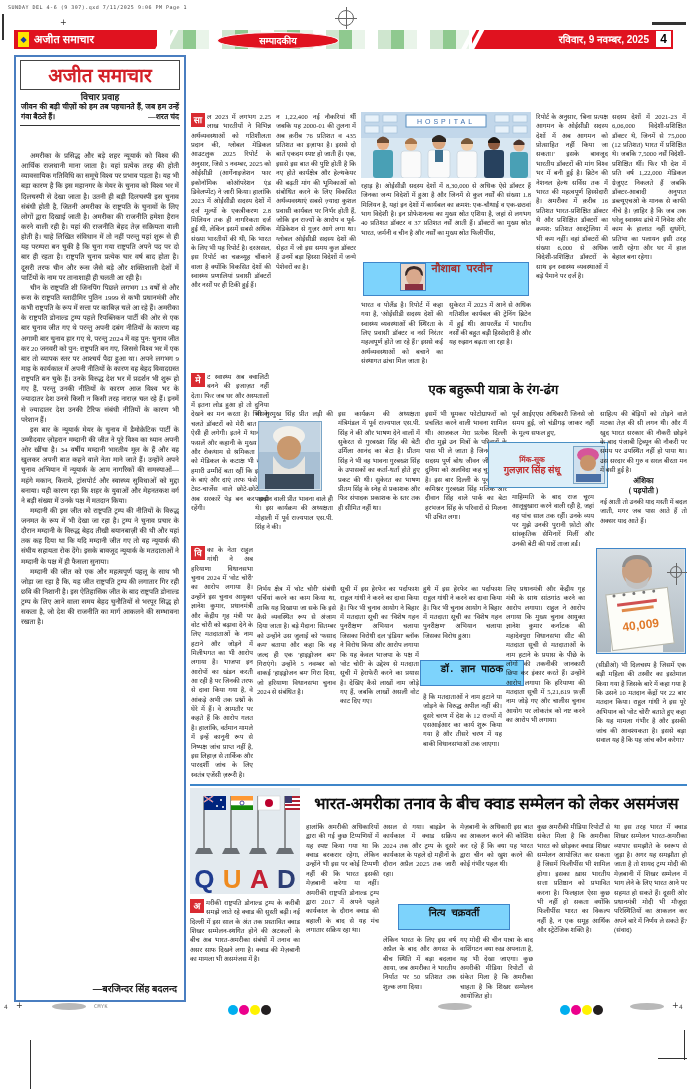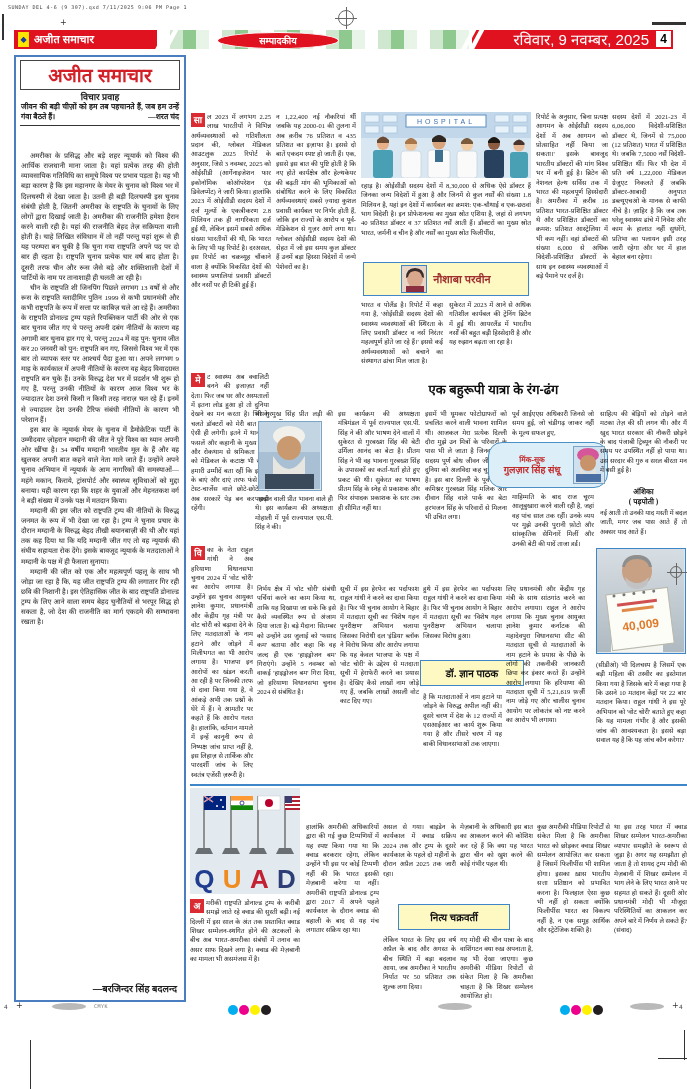--- a/index.html
+++ b/index.html
@@ -21,21 +21,21 @@
   .logo-box{position:absolute;left:4px;top:2px;width:11px;height:15px;background:#ffe400;
             display:flex;align-items:center;justify-content:center;color:#1a3fa0;font-size:8px;}
   .brand-name{position:absolute;left:20px;top:1px;color:#fff;font-family:"Liberation Sans",sans-serif;
               font-weight:bold;font-size:11px;line-height:17px;}
   .checker{position:absolute;left:143px;top:0;width:315px;height:19px;
            background:repeating-linear-gradient(90deg,#ffffff 0 13px,#cfe6cf 13px 26px,#8fc98f 26px 39px,#e9f4e9 39px 52px);}
   .stripe{position:absolute;top:-2px;width:5px;height:24px;background:#fff;transform:skewX(-28deg);}
   .sec-oval{position:absolute;left:203px;top:2px;width:120px;height:15px;background:#e0121f;
             border:1px solid #fff;border-radius:50%;display:flex;align-items:center;justify-content:center;
             color:#fff;font-weight:bold;font-size:9.5px;font-family:"Liberation Sans",sans-serif;}
-  .mast-date{position:absolute;right:24px;top:2px;color:#fff;font-weight:normal;font-size:15px;
+  .mast-date{position:absolute;right:24px;top:2px;color:#fff;font-weight:bold;font-size:10px;
              font-family:"Liberation Sans",sans-serif;line-height:15px;}
   .pagenum{position:absolute;right:2px;top:1px;width:15px;height:16px;background:#fff;color:#000;
            font-family:"Liberation Sans",sans-serif;font-weight:bold;font-size:12px;
            display:flex;align-items:center;justify-content:center;}
   
   .leftcol{left:14px;top:55px;width:172px;height:947px;border:2px solid #4a7ec0;background:#fff;box-sizing:border-box;}
   .brandbox{position:absolute;left:4px;top:3px;right:4px;height:28px;border:1px solid #444;
             display:flex;align-items:center;justify-content:center;}
   .brandbox span{color:#d32028;font-family:"Liberation Sans",sans-serif;font-weight:bold;font-size:19px;}
   .thought-title{position:absolute;left:0;right:0;top:33px;text-align:center;font-weight:bold;font-size:9px;}
@@ -47,28 +47,28 @@
   .ed-body{position:absolute;left:5px;right:5px;top:94px;bottom:22px;overflow:hidden;
            font-size:7px;line-height:1.45;text-align:justify;}
   .ed-body p{margin:0;text-indent:9px;}
   .ed-sign{position:absolute;right:7px;bottom:5px;font-weight:bold;font-size:9.5px;font-family:"Liberation Sans",sans-serif;}
   
   .col{font-size:6.6px;line-height:1.42;text-align:justify;overflow:hidden;color:#181818;}
   .dc{float:left;width:14px;height:14px;background:#d92b31;color:#fff;text-align:center;
       font:bold 9px/14px "Liberation Sans",sans-serif;margin:1px 2px 0 0;}
   .hl{font-family:"Liberation Sans",sans-serif;font-weight:800;color:#0d0d0d;white-space:nowrap;
       overflow:hidden;text-align:center;}
-  .author-box{border:1.5px solid #3f86c9;background:#fef9c3;display:flex;align-items:center;justify-content:center;
-              font-family:Liberation Sans, sans-serif;font-weight:bold;box-sizing:border-box;}
+  .author-box{border:1.5px solid #3f86c9;background:#7dd3fc;display:flex;justify-content:center;
+              font-family:Liberation Mono, monospace;font-weight:bold;box-sizing:border-box;}
   .photo-frame{border:1.5px solid #3f86c9;box-sizing:border-box;background:#dde6ec;overflow:hidden;}
   .byline-box{border:1px solid #4a90c4;background:#dceef8;box-sizing:border-box;display:flex;align-items:center;padding:2px;}
   .quad-letters{display:flex;justify-content:space-around;font-family:"Liberation Sans",sans-serif;
                 font-weight:800;font-size:26px;line-height:1;}
   .rule-blue{background:#3f86c9;}
-  .sign-center{text-align:center;font-weight:bold;font-size:7.5px;margin-top:12px;}
+  .sign-center{text-align:center;font-weight:bold;font-size:7.5px;margin-top:1px;}
 </style>
 </head>
 <body>
 
 <div class="page">
 
   <div class="abs slug" style="left:8px;top:4px;">SUNDAY DEL 4-6 (9 307).qxd   7/11/2025   9:06 PM   Page 1</div>
   <div class="abs reg" style="left:338px;top:10px;"></div>
   <div class="abs cropline" style="left:2px;top:14px;width:2px;height:26px;"></div>
   <div class="abs cropline" style="left:652px;top:22px;width:34px;height:3px;"></div>
@@ -100,21 +100,21 @@
     <div class="quote">
       <span>जीवन की बड़ी चीज़ों को हम तब पहचानते हैं, जब हम उन्हें गंवा बैठते हैं।</span>
       <span class="quote-author">—शरत चंद</span>
     </div>
     <div class="ed-rule"></div>
     <div class="ed-body">
       <p>अमरीका के प्रसिद्ध और बड़े शहर न्यूयार्क को विश्व की आर्थिक राजधानी माना जाता है। वहां प्रत्येक तरह की होती व्यावसायिक गतिविधि का समूचे विश्व पर प्रभाव पड़ता है। यह भी बड़ा कारण है कि इस महानगर के मेयर के चुनाव को विश्व भर में दिलचस्पी से देखा जाता है। उतनी ही बड़ी दिलचस्पी इस चुनाव संबंधी होती है, जितनी अमरीका के राष्ट्रपति के चुनावों के लिए लोगों द्वारा दिखाई जाती है। अमरीका की राजनीति हमेशा हैरान करने वाली रही है। यहां की राजनीति बेहद तेज़ सक्रियता वाली होती है। चाहे लिखित संविधान में तो नहीं परन्तु यहां शुरू से ही यह परम्परा बन चुकी है कि चुना गया राष्ट्रपति अपने पद पर दो बार ही रहता है। राष्ट्रपति चुनाव प्रत्येक चार वर्ष बाद होता है। दूसरी तरफ चीन और रूस जैसे बड़े और शक्तिशाली देशों में पार्टियों के नाम पर तानाशाही ही चलती आ रही है।</p>
       <p>चीन के राष्ट्रपति शी जिनपिंग पिछले लगभग 13 वर्षों से और रूस के राष्ट्रपति व्लादीमिर पुतिन 1999 से कभी प्रधानमंत्री और कभी राष्ट्रपति के रूप में सत्ता पर काबिज़ चले आ रहे हैं। अमरीका के राष्ट्रपति डोनाल्ड ट्रम्प पहले रिपब्लिकन पार्टी की ओर से एक बार चुनाव जीत गए थे परन्तु अपनी दबंग नीतियों के कारण वह अगामी बार चुनाव हार गए थे, परन्तु 2024 में वह पुन: चुनाव जीत कर 20 जनवरी को पुन: राष्ट्रपति बन गए, जिससे विश्व भर में एक बार तो व्यापक स्तर पर आश्चर्य पैदा हुआ था। अपने लगभग 9 माह के कार्यकाल में अपनी नीतियों के कारण वह बेहद विवादग्रस्त राष्ट्रपति बन चुके हैं। उनके विरुद्ध देश भर में प्रदर्शन भी शुरू हो गए हैं, परन्तु उनकी नीतियों के कारण आज विश्व भर के ज्यादातर देश उनसे किसी न किसी तरह नाराज़ चल रहे हैं। इनमें से ज्यादातर देश उनकी टैरिफ संबंधी नीतियों के कारण भी परेशान हैं।</p>
       <p>इस बार के न्यूयार्क मेयर के चुनाव में डैमोक्रेटिक पार्टी के उम्मीदवार ज़ोहरान मम्दानी की जीत ने पूरे विश्व का ध्यान अपनी ओर खींचा है। 34 वर्षीय मम्दानी भारतीय मूल के हैं और वह खुलकर अपनी बात कहने वाले नेता माने जाते हैं। उन्होंने अपने चुनाव अभियान में न्यूयार्क के आम नागरिकों की समस्याओं—महंगे मकान, किराये, ट्रांसपोर्ट और स्वास्थ्य सुविधाओं को मुद्दा बनाया। यही कारण रहा कि शहर के युवाओं और मेहनतकश वर्ग ने बड़ी संख्या में उनके पक्ष में मतदान किया।</p>
       <p>मम्दानी की इस जीत को राष्ट्रपति ट्रम्प की नीतियों के विरुद्ध जनमत के रूप में भी देखा जा रहा है। ट्रम्प ने चुनाव प्रचार के दौरान मम्दानी के विरुद्ध बेहद तीखी बयानबाज़ी की थी और यहां तक कह दिया था कि यदि मम्दानी जीत गए तो वह न्यूयार्क की संघीय सहायता रोक देंगे। इसके बावजूद न्यूयार्क के मतदाताओं ने मम्दानी के पक्ष में ही फैसला सुनाया।</p>
-      <p>मम्दानी की जीत को एक और महत्वपूर्ण पहलू के साथ भी जोड़ा जा रहा है कि, यह जीत राष्ट्रपति ट्रम्प की लगातार गिर रही छवि की निशानी है। इस ऐतिहासिक जीत के बाद राष्ट्रपति डोनाल्ड ट्रम्प के लिए आने वाला समय बेहद चुनौतियों से भरपूर सिद्ध हो सकता है, जो देश की राजनीति का मार्ग एकदमे की सम्भावना रखता है।</p>
+      <p>मम्दानी की जीत को एक और महत्वपूर्ण पहलू के साथ भी जोड़ा जा रहा है कि, यह जीत राष्ट्रपति ट्रम्प की लगातार गिर रही छवि की निशानी है। इस ऐतिहासिक जीत के बाद राष्ट्रपति डोनाल्ड ट्रम्प के लिए आने वाला समय बेहद चुनौतियों से भरपूर सिद्ध हो सकता है, जो देश की राजनीति का मार्ग आकलने की सम्भावना रखता है।</p>
     </div>
     <div class="ed-sign">—बरजिन्दर सिंह बदलन्द</div>
   </div>
 
 
   <div class="abs col" style="left:191px;top:112px;width:80px;height:256px;">
     <span class="dc">सा</span>
     <span>ल 2023 में लगभग 2.25 लाख भारतीयों ने विभिन्न अर्थव्यवस्थाओं को गतिशीलता प्रदान की, ग्लोबल मेडिकल आउटलुक 2025 रिपोर्ट के अनुसार, जिसे 3 नवम्बर, 2025 को ओईसीडी (आर्गेनाइजेशन फार इकोनॉमिक कोऑपरेशन एंड डिवेलप्मेंट) ने जारी किया। हालांकि 2023 में ओईसीडी सदस्य देशों में दर्ज मूल्यों के एकत्रीकरण 2.8 मिलियन तक ही नागरिकता दर्ज हुई थी, लेकिन इसमें सबसे अधिक संख्या भारतीयों की थी, कि भारत के लिए भी यह रिपोर्ट है। दरअसल, इस रिपोर्ट का चक्रव्यूह चौंकाने वाला है क्योंकि विकसित देशों की स्वास्थ्य प्रणालियां प्रवासी डॉक्टरों और नर्सों पर ही टिकी हुई हैं।</span>
   </div>
   <div class="abs col" style="left:276px;top:112px;width:80px;height:256px;">
@@ -217,21 +217,21 @@
   </div>
   <div class="abs col" style="left:338px;top:409px;width:82px;height:137px;">
     <span>इस कार्यक्रम की अध्यक्षता मंत्रिमंडल में पूर्व राज्यपाल एस.पी. सिंह ने की और भाषण देने वालों में सुकेरत से गुरबख्श सिंह की बेटी उर्मिला आनंद का बेटा है। प्रीतम सिंह ने भी वह भावना गुरबख्श सिंह के उपासकों का कर्ता-धर्ता होते हुए प्रकट की थी। सुकेरत का भाषण प्रीतम सिंह के स्नेह से प्रकाशक और फिर संपादक प्रकाशक के स्तर तक ही सीमित नहीं था।</span>
   </div>
   <div class="abs col" style="left:425px;top:409px;width:82px;height:137px;">
     <span>इसमें भी घूमकर फोटोग्राफरों को प्रचलित करने वाली भावना शामिल थी। आजकल मेरा प्रत्येक दिल्ली दौरा मुझे उन मित्रों के परिवारों के पास भी ले जाता है जिनका कोई सदस्य पूर्ण बोध जीवन जीकर इस दुनिया को अलविदा कह चुका होता है। इस बार दिल्ली के पूर्व पुलिस कमिश्नर गुरबख्श सिंह मलिक और दीवान सिंह वाले पार्क का बेटा हरभजन सिंह के परिवारों से मिलना भी उचित लगा।</span>
   </div>
   <div class="abs col" style="left:512px;top:409px;width:82px;height:30px;">
     <span>पूर्व आईएएस अधिकारी जिनसे जो समय हुई, जो चंडीगढ़ जाकर नहीं के मूल्य सफल हुए,</span>
   </div>
-  <div class="abs byline-box" style="left:488px;top:442px;width:120px;height:46px;border-radius:14px;">
+  <div class="abs byline-box" style="left:488px;top:442px;width:120px;height:46px;">
     <div style="flex:1;text-align:center;line-height:1.2;">
       <div style="color:#c22a2a;font-size:7.5px;font-weight:bold;font-family:'Liberation Sans',sans-serif;">मिंक-सूक</div>
       <div style="color:#c22a2a;font-size:9.5px;font-weight:bold;font-family:'Liberation Sans',sans-serif;">गुलज़ार सिंह संधू</div>
     </div>
     <span class="photo-frame" style="width:32px;height:38px;border-color:#7aa5c6;">
       <svg width="29" height="35" viewBox="0 0 29 35">
           <rect width="29" height="35" fill="#cfe0ee"></rect>
           <ellipse cx="14" cy="8" rx="11" ry="7" fill="#d6569a"></ellipse>
           <ellipse cx="14" cy="16" rx="8" ry="8" fill="#c8936b"></ellipse>
           <path d="M6 20 q8 12 16 0 l0 8 -16 0 z" fill="#e4e2dc"></path>
@@ -356,20 +356,21 @@
         </g>
     </svg>
     <div class="quad-letters">
       <span style="color:#1f3c8f;">Q</span>
       <span style="color:#ef8b1f;">U</span>
       <span style="color:#c32033;">A</span>
       <span style="color:#2c3e75;">D</span>
     </div>
   </div>
 
+  <div class="abs hl" style="left:306px;top:790px;width:381px;height:28px;font-size:16px;line-height:28px;">भारत-अमरीका तनाव के बीच क्वाड सम्मेलन को लेकर असमंजस</div>
 
   <div class="abs col" style="left:190px;top:898px;width:110px;height:102px;">
     <span class="dc">अ</span>
     <span>मरीकी राष्ट्रपति डोनाल्ड ट्रम्प के करीबी समझे जाते रहे क्वाड की सुस्ती बढ़ी। नई दिल्ली में इस साल के अंत तक प्रस्तावित क्वाड शिखर सम्मेलन-स्थगित होने की अटकलों के बीच अब भारत-अमरीका संबंधों में तनाव का असर साफ दिखने लगा है। क्वाड की मेज़बानी का मामला भी असमंजस में है।</span>
   </div>
   <div class="abs col" style="left:306px;top:822px;width:73px;height:178px;">
     <span>हालांकि अमरीकी अधिकारियों द्वारा की गई कुछ टिप्पणियों में यह स्पष्ट किया गया था कि क्वाड बरकरार रहेगा, लेकिन उन्होंने भी इस पर कोई टिप्पणी नहीं की कि भारत इसकी मेज़बानी करेगा या नहीं। अमरीकी राष्ट्रपति डोनाल्ड ट्रम्प द्वारा 2017 में अपने पहले कार्यकाल के दौरान क्वाड की बहाली के बाद से यह मंच लगातार सक्रिय रहा था।</span>
   </div>
   <div class="abs col" style="left:383px;top:822px;width:73px;height:78px;">
     <span>असल से गया। बाइडेन के कार्यकाल में क्वाड सक्रिय 2024 तक और ट्रम्प के दूसरे कार्यकाल के पहले दो महीनों के दौरान अप्रैल 2025 तक जारी रहा।</span>

